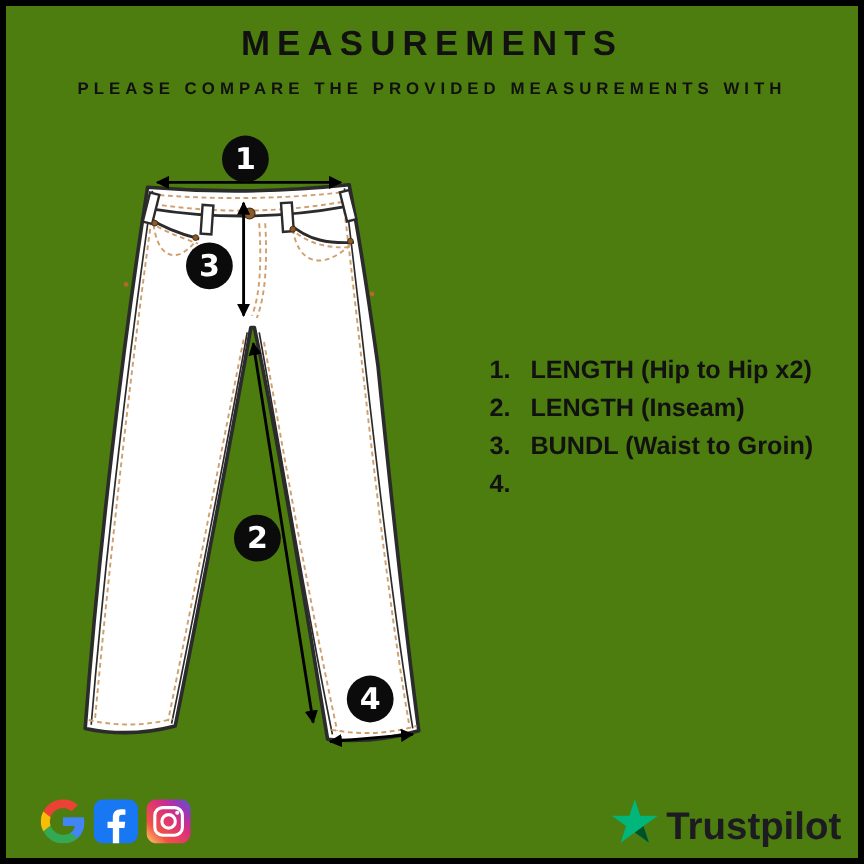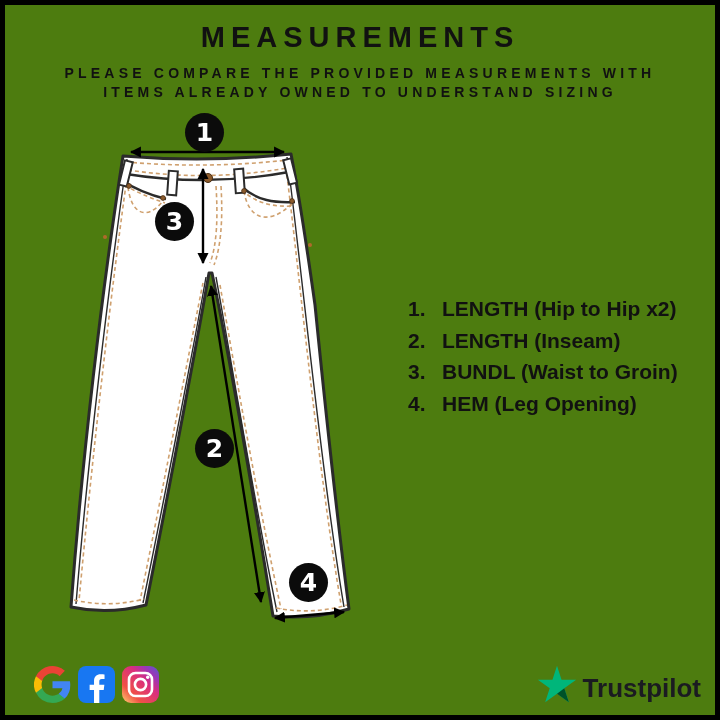--- a/index.html
+++ b/index.html
@@ -33,31 +33,30 @@
   .legend-row{display:flex;font-size:21px;font-weight:bold;color:#111;line-height:31.5px;}
   .legend-num{width:34px;}
   .legend-label{white-space:nowrap;}
   
   .social{position:absolute;left:29px;top:661px;display:flex;gap:7px;align-items:center;}
   .social svg{display:block;}
   .brand{position:absolute;left:50%;transform:translateX(-50%);top:640px;text-align:center;width:260px;}
   .brand-name{font-size:36px;font-weight:bold;letter-spacing:10px;color:#0c0c0c;margin-right:-10px;line-height:38px;}
   .brand-domain{font-size:12px;font-weight:bold;letter-spacing:3.8px;color:#0c0c0c;margin-right:-3.8px;margin-top:2px;}
   .trustpilot{position:absolute;right:14px;top:660px;display:flex;align-items:center;gap:5px;}
-  .trustpilot-label{font-size:26px;font-weight:bold;color:#1b1b21;letter-spacing:0px;}
+  .trustpilot-label{font-size:32px;font-weight:bold;color:#1b1b21;letter-spacing:0px;}
 </style>
 </head>
 <body>
 
 <div class="page">
 
   <h1 class="title">MEASUREMENTS</h1>
   <div class="subtitle">
     <div>PLEASE COMPARE THE PROVIDED MEASUREMENTS WITH</div>
-    <div>ITEMS ALREADY OWNED TO UNDERSTAND SIZING</div>
   </div>
 
   <svg class="jeans-svg" viewBox="0 0 720 720" aria-hidden="true">
     <defs>
       <marker id="ah" viewBox="0 0 10 10" refX="9" refY="5" markerWidth="4.6" markerHeight="4.6" orient="auto-start-reverse">
         <path d="M0 0 L10 5 L0 10 z" fill="#000"></path>
       </marker>
     </defs>
 
     <path d="M118,151 Q202,158 286,149
@@ -139,21 +138,20 @@
     <div class="legend-row">
       <span class="legend-num">2.</span>
       <span class="legend-label">LENGTH (Inseam)</span>
     </div>
     <div class="legend-row">
       <span class="legend-num">3.</span>
       <span class="legend-label">BUNDL (Waist to Groin)</span>
     </div>
     <div class="legend-row">
       <span class="legend-num">4.</span>
-      <span class="legend-label">HEM (Leg Opening)</span>
     </div>
   </div>
 
   <div class="social">
     <span>
       <svg width="37" height="37" viewBox="0 0 18 18">
         <path fill="#4285F4" d="M17.64 9.2c0-.64-.06-1.25-.16-1.84H9v3.48h4.84a4.14 4.14 0 0 1-1.8 2.72v2.26h2.91a8.78 8.78 0 0 0 2.69-6.62z"></path>
         <path fill="#34A853" d="M9 18c2.43 0 4.47-.8 5.96-2.18l-2.91-2.26c-.81.54-1.84.86-3.05.86-2.34 0-4.33-1.58-5.04-3.71H.96v2.33A9 9 0 0 0 9 18z"></path>
         <path fill="#FBBC05" d="M3.96 10.71a5.41 5.41 0 0 1 0-3.42V4.96H.96a9 9 0 0 0 0 8.08l3-2.33z"></path>
         <path fill="#EA4335" d="M9 3.58c1.32 0 2.51.45 3.44 1.35l2.58-2.59A9 9 0 0 0 .96 4.96l3 2.33C4.67 5.16 6.66 3.58 9 3.58z"></path>

